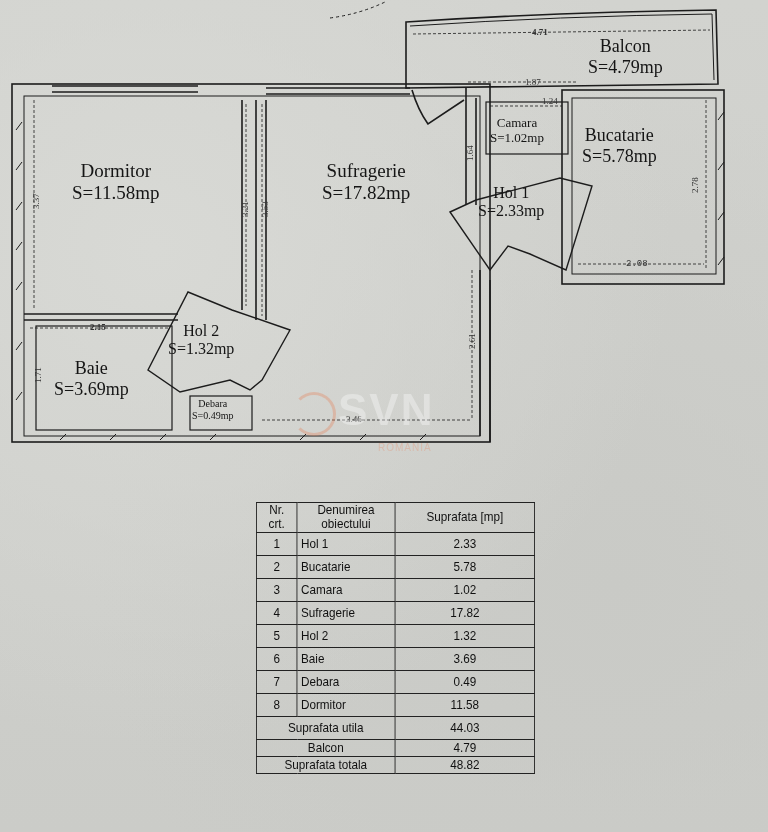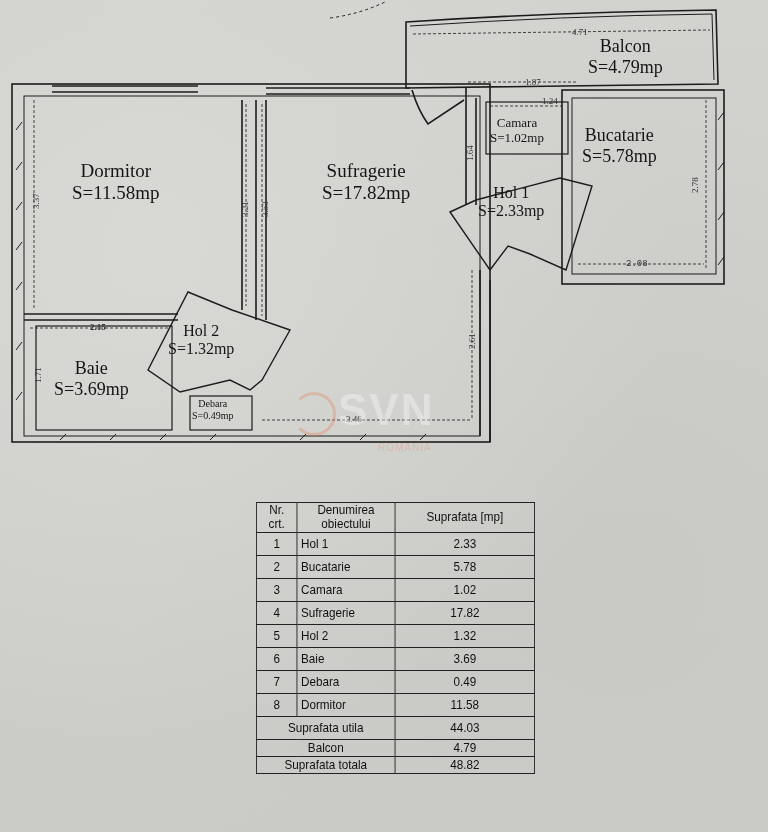--- a/index.html
+++ b/index.html
@@ -159,21 +159,21 @@
 </div>
 <div class="room-label" style="left:54px;top:358px;font-size:18px;">
   <div>Baie</div>
   <div>S=3.69mp</div>
 </div>
 <div class="room-label" style="left:192px;top:398px;font-size:10px;">
   <div>Debara</div>
   <div>S=0.49mp</div>
 </div>
 
-<span class="dim" style="left:572px;top:27px;">4.71</span>
+<span class="dim" style="left:532px;top:27px;font-weight:bold;">4.71</span>
 <span class="dim" style="left:525px;top:77px;">1.87</span>
 <span class="dim" style="left:514px;top:96px;margin-left:28px;">1.24</span>
 <span class="dim v" style="left:462px;top:148px;">1.64</span>
 <span class="dim v" style="left:687px;top:180px;">2.78</span>
 <span class="dim" style="left:626px;top:259px;font-family:Liberation Mono, monospace;">2.08</span>
 <span class="dim v" style="left:28px;top:196px;">3.37</span>
 <span class="dim v" style="left:237px;top:204px;">3.21</span>
 <span class="dim v" style="left:257px;top:204px;">3.53</span>
 <span class="dim v" style="left:464px;top:336px;">2.61</span>
 <span class="dim" style="left:346px;top:414px;">3.46</span>

